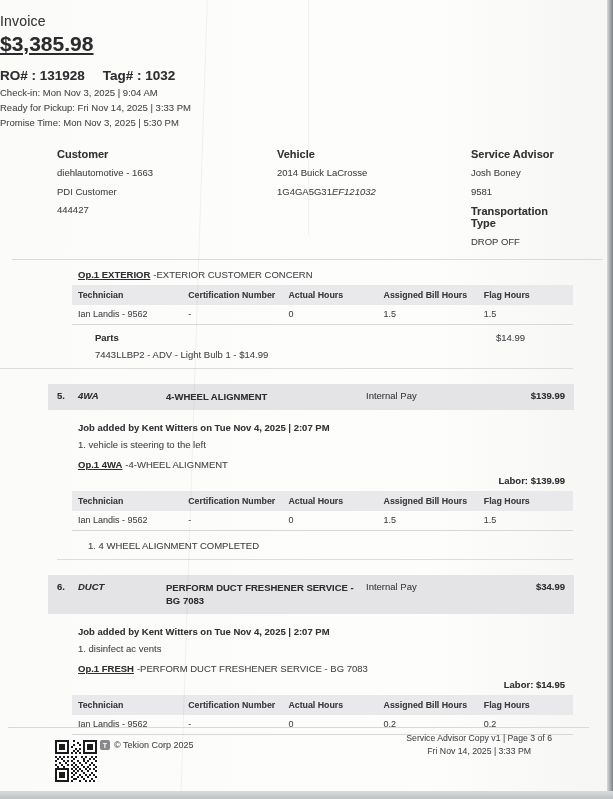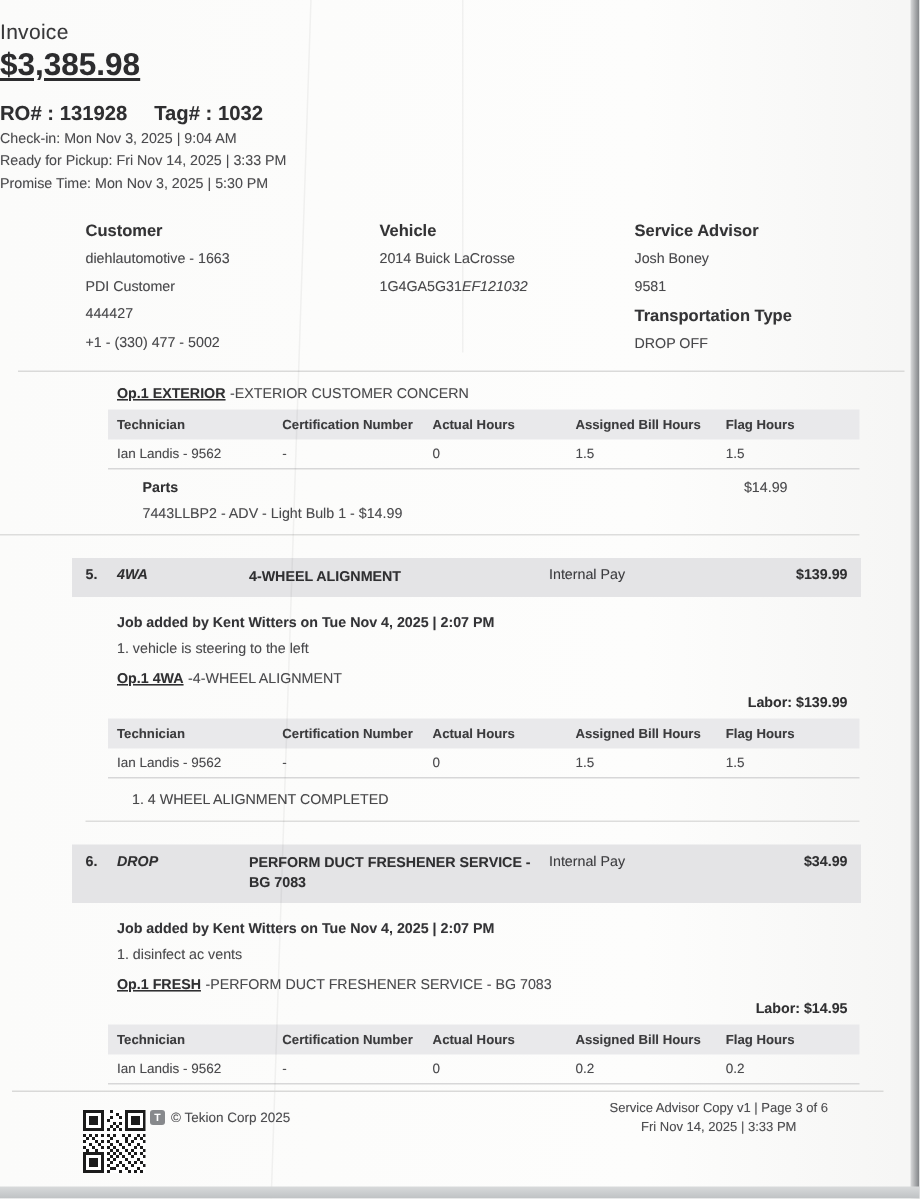--- a/index.html
+++ b/index.html
@@ -22,21 +22,21 @@
   
   .header-block { margin:13px 48px 0 0; text-align:left; }
   .inv-label { font-size:14px; color:#38383a; letter-spacing:0.2px; }
   .inv-total { font-size:21px; font-weight:bold; color:#2c2c2e; margin-top:3px;text-decoration:underline; }
   .ro-line { font-size:13.5px; font-weight:bold; color:#2e2e30; margin-top:12px; }
   .ro-line .tag { margin-left:18px; }
   .meta { font-size:9.5px; color:#4b4b4e; margin-top:4px; }
   .meta:first-of-type { margin-top:7px; }
 
   
-  .parties { display:flex; margin:20px 40px 0 57px; }
+  .parties { display:flex; margin:20px 40px 0 57px;gap:24px; }
   .p-col1 { width:196px; }
   .p-col2 { width:170px; }
   .p-col3 { flex:1; }
   .p-label { font-size:11px; font-weight:bold; color:#333335; }
   .p-val { font-size:9.5px; color:#48484b; margin-top:4.5px; line-height:14px; }
   .p-val.first { margin-top:6px; }
   .vin i { font-style:italic; }
   .p-label.second { margin-top:6px; }
 
   .sep-full { height:1px; background:#dadad9; margin:10px 10px 0 12px; }
@@ -103,21 +103,20 @@
     <div class="meta">Ready for Pickup: Fri Nov 14, 2025 | 3:33 PM</div>
     <div class="meta">Promise Time: Mon Nov 3, 2025 | 5:30 PM</div>
   </div>
 
   <div class="parties">
     <div class="p-col1">
       <div class="p-label">Customer</div>
       <div class="p-val first">diehlautomotive - 1663</div>
       <div class="p-val">PDI Customer</div>
       <div class="p-val">444427</div>
-      <div class="p-val">+1 - (330) 477 - 5002</div>
     </div>
     <div class="p-col2">
       <div class="p-label">Vehicle</div>
       <div class="p-val first">2014 Buick LaCrosse</div>
       <div class="p-val vin"><span>1G4GA5G31</span><i>EF121032</i></div>
     </div>
     <div class="p-col3">
       <div class="p-label">Service Advisor</div>
       <div class="p-val first">Josh Boney</div>
       <div class="p-val">9581</div>
@@ -208,21 +207,21 @@
       <td>1.5</td>
     </tr>
       </tbody>
   </table>
 
   <div class="story-line">1. 4 WHEEL ALIGNMENT COMPLETED</div>
   <div class="sep-mid"></div>
 
   <div class="job-band">
     <span class="jnum">6.</span>
-    <span class="jcode">DROP</span>
+    <span class="jcode">DUCT</span>
     <span class="jtitle">PERFORM DUCT FRESHENER SERVICE - BG 7083</span>
     <span class="jpay">Internal Pay</span>
     <span class="jprice">$34.99</span>
   </div>
   <div class="added-line">Job added by Kent Witters on Tue Nov 4, 2025 | 2:07 PM</div>
   <div class="note-line">1. disinfect ac vents</div>
   <div class="op-line">
     <b>Op.1 FRESH</b><span class="desc">-PERFORM DUCT FRESHENER SERVICE - BG 7083</span>
   </div>
   <div class="labor-line">Labor: $14.95</div>

